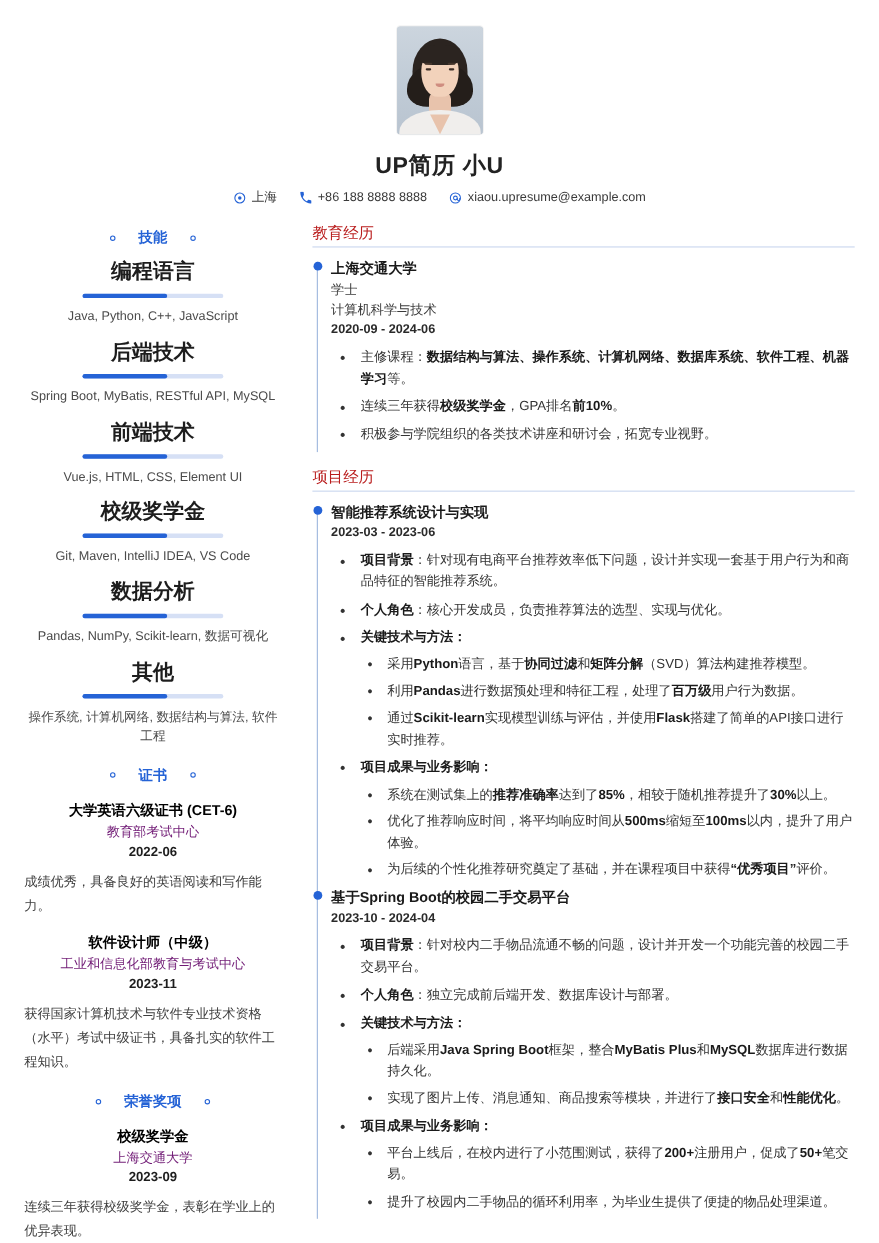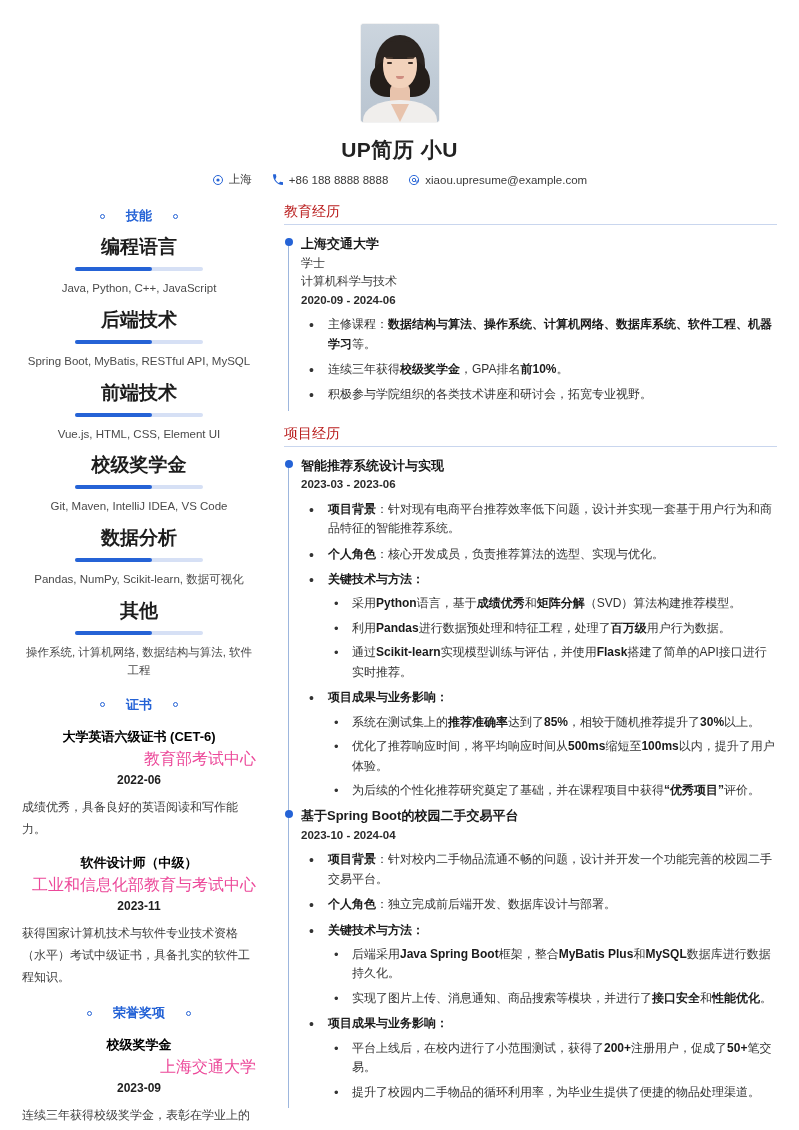--- a/index.html
+++ b/index.html
@@ -144,21 +144,21 @@
     text-align: center; font-size: 11.5px; color: #4a4a4a;
     margin-top: 9px; line-height: 1.55;
   }
 
   .side-block { margin-top: 14px; }
   .side-title {
     text-align: center; font-weight: 700; font-size: 13px; color: #000000;
     line-height: 1.45;
   }
   .side-sub {
-    text-align: right; font-size: 16px; color: #ec4899; line-height: 1.5;
+    text-align: center; font-size: 12px; color: #701a75; line-height: 1.5;
   }
   .side-date {
     text-align: center; font-weight: 700; font-size: 12px; color: #1d1d1d;
     line-height: 1.5;
   }
   .side-desc {
     text-align: left; font-size: 12px; color: #3d3d3d;
     line-height: 1.85; margin-top: 7px;
   }
 
@@ -371,21 +371,21 @@
 
       <div class="sec-head spaced">项目经历</div>
       <div class="timeline" id="proj-container">
           <div class="tl-item">
             <div class="tl-title">智能推荐系统设计与实现</div>
             <div class="tl-date">2023-03 - 2023-06</div>
             <ul class="b1">
               <li><b>项目背景</b>：针对现有电商平台推荐效率低下问题，设计并实现一套基于用户行为和商品特征的智能推荐系统。</li>
               <li><b>个人角色</b>：核心开发成员，负责推荐算法的选型、实现与优化。</li>
               <li><b>关键技术与方法：</b><ul class="b2">
-                  <li>采用<b>Python</b>语言，基于<b>成绩优秀</b>和<b>矩阵分解</b>（SVD）算法构建推荐模型。</li>
+                  <li>采用<b>Python</b>语言，基于<b>协同过滤</b>和<b>矩阵分解</b>（SVD）算法构建推荐模型。</li>
                   <li>利用<b>Pandas</b>进行数据预处理和特征工程，处理了<b>百万级</b>用户行为数据。</li>
                   <li>通过<b>Scikit-learn</b>实现模型训练与评估，并使用<b>Flask</b>搭建了简单的API接口进行实时推荐。</li>
                 </ul></li>
               <li><b>项目成果与业务影响：</b><ul class="b2">
                   <li>系统在测试集上的<b>推荐准确率</b>达到了<b>85%</b>，相较于随机推荐提升了<b>30%</b>以上。</li>
                   <li>优化了推荐响应时间，将平均响应时间从<b>500ms</b>缩短至<b>100ms</b>以内，提升了用户体验。</li>
                   <li>为后续的个性化推荐研究奠定了基础，并在课程项目中获得<b>“优秀项目”</b>评价。</li>
                 </ul></li>
             </ul>
           </div>

